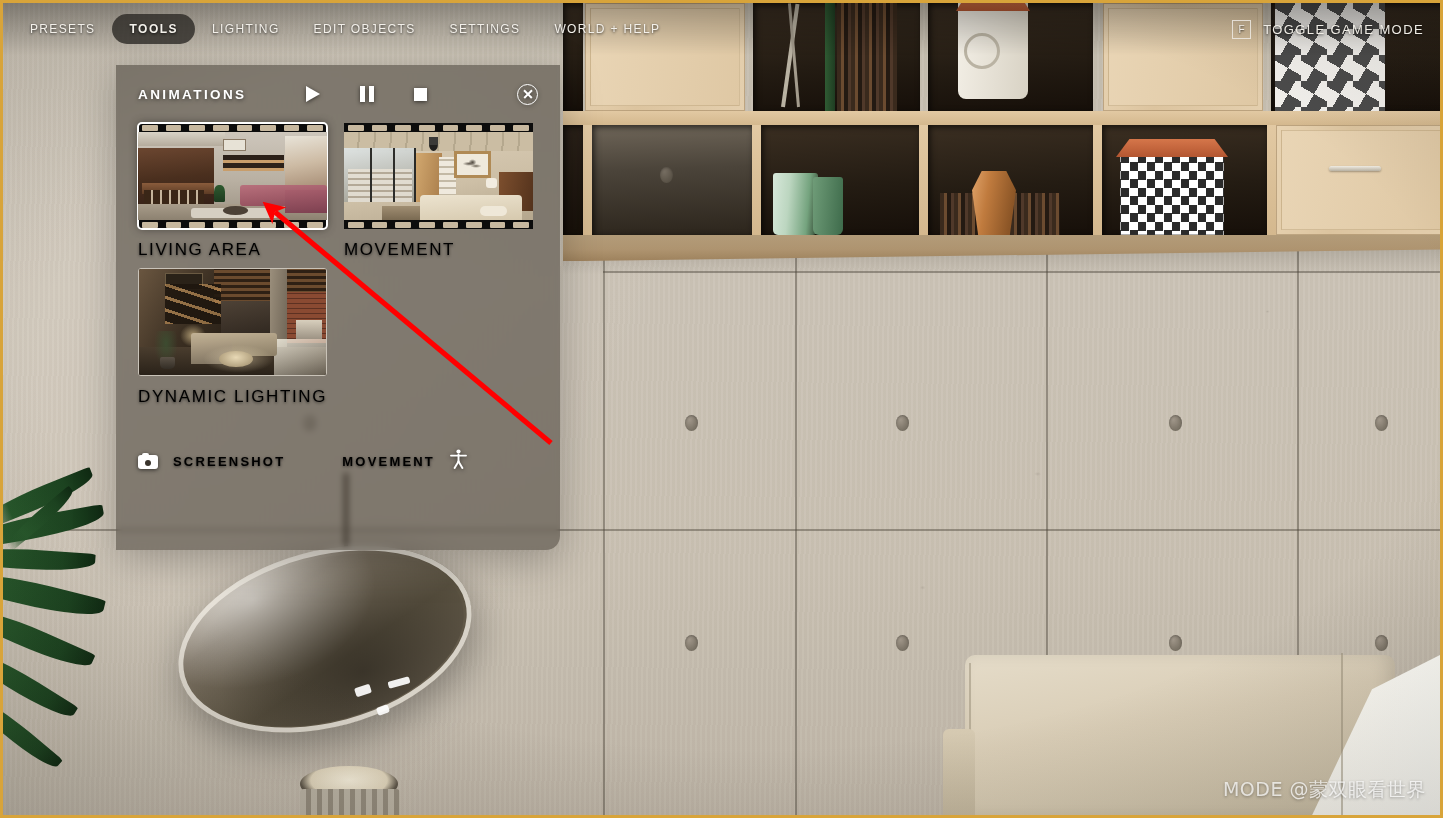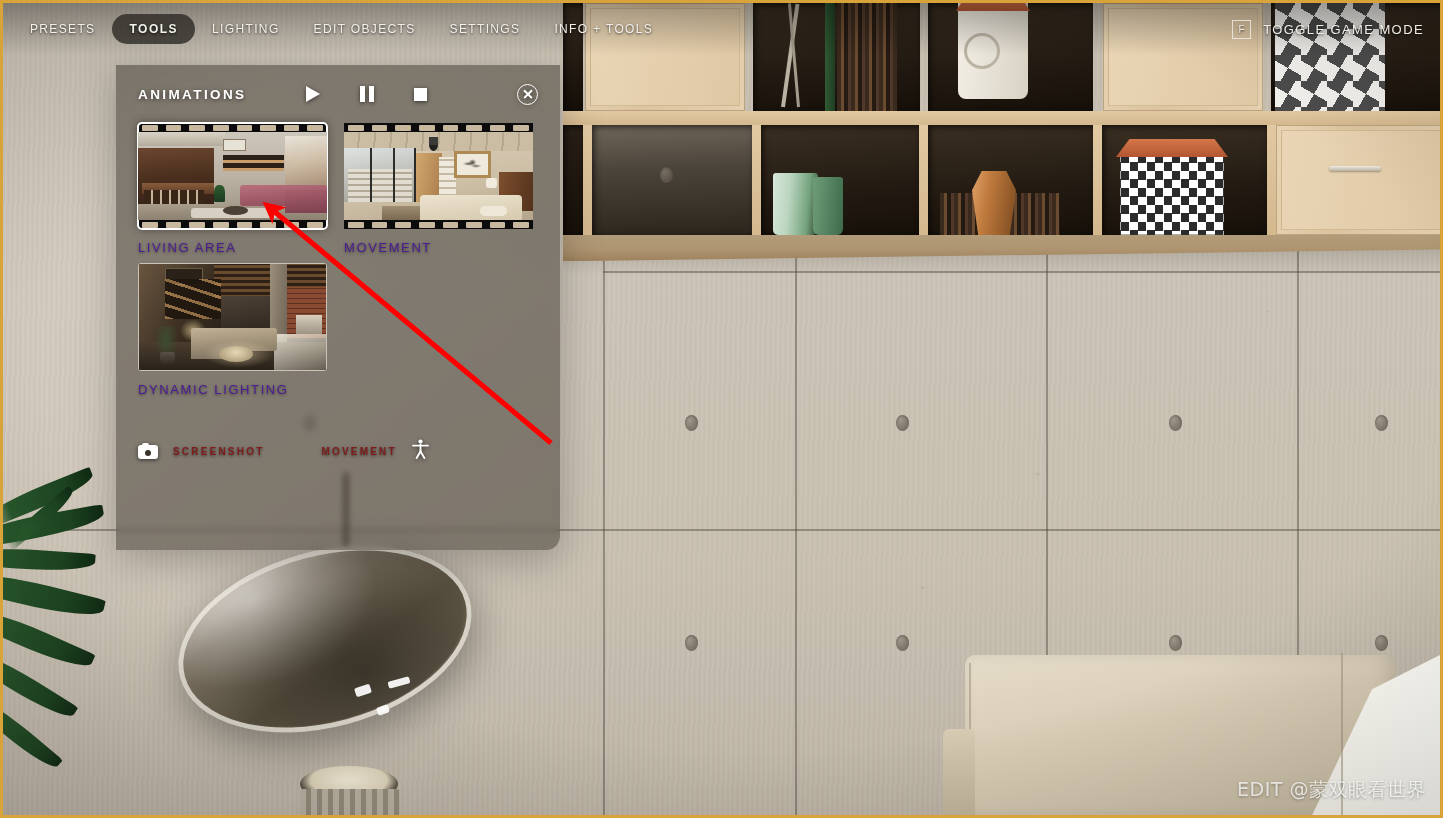--- a/index.html
+++ b/index.html
@@ -262,21 +262,21 @@
     box-shadow:0 0 10px rgba(0,0,0,.45);
   }
   .perf { position:absolute; left:0; right:0; height:9px; display:flex; gap:0; }
   .perf.top { top:0; } .perf.bot { bottom:0; }
   .perf span {
     flex:1; margin:1.5px 4px; border-radius:1px;
     background:rgba(216,200,172,.92);
   }
   .thumb-img { position:absolute; left:0; right:0; top:9px; bottom:9px; overflow:hidden; }
   .thumb-label {
-    color:#4c1d95; font-size:13px; letter-spacing:1.6px; margin-top:11px;
+    color:#000000; font-size:17px; letter-spacing:1.6px; margin-top:11px;
     text-shadow:0 1px 3px rgba(0,0,0,.55);
   }
 
   .section-head {
     display:flex; align-items:center; padding:0 22px; margin-top:30px; height:30px;
   }
   .section-title {
     color:#ffffff; font-size:13.5px; font-weight:700; letter-spacing:2.4px;
     text-shadow:0 1px 4px rgba(0,0,0,.6);
   }
@@ -285,21 +285,21 @@
   .plain-thumb {
     width:189px; height:108px; overflow:hidden; position:relative;
     border:1.5px solid rgba(225,220,210,.75); border-radius:3px;
   }
 
   .panel-foot {
     display:flex; align-items:center; padding:0 22px; margin-top:34px; height:40px;
   }
   .foot-item { display:flex; align-items:center; gap:15px; cursor:pointer; }
   .foot-label {
-    color:#7f1d1d; font-size:10px; font-weight:700; letter-spacing:2.2px;
+    color:#000000; font-size:13px; font-weight:700; letter-spacing:2.2px;
     text-shadow:0 1px 3px rgba(0,0,0,.6);
   }
   .cam-icon { width:20px; height:16px; position:relative; filter:drop-shadow(0 1px 2px rgba(0,0,0,.6)); }
   .cam-icon .body { position:absolute; inset:2px 0 0 0; background:#fff; border-radius:3px; }
   .cam-icon .bump { position:absolute; left:4px; top:0; width:7px; height:3px; background:#fff; border-radius:2px 2px 0 0; }
   .cam-icon .lens { position:absolute; left:50%; top:7px; transform:translateX(-50%); width:6px; height:6px; border-radius:50%; background:#3a342c; }
   .move-item { margin-left:57px;align-items:center; }
 
   
   .sc { position:absolute; inset:0; }
@@ -529,21 +529,21 @@
     <div class="scene-vignette"></div>
   </div>
 
   <div id="topbar">
     <div class="nav-left">
       <div class="nav-item">PRESETS</div>
       <div class="nav-item active">TOOLS</div>
       <div class="nav-item">LIGHTING</div>
       <div class="nav-item">EDIT OBJECTS</div>
       <div class="nav-item">SETTINGS</div>
-      <div class="nav-item">INFO + TOOLS</div>
+      <div class="nav-item">WORLD + HELP</div>
     </div>
     <div class="nav-right">
       <div class="key-badge">F</div>
       <div class="toggle-label">TOGGLE GAME MODE</div>
     </div>
   </div>
 
   <div id="panel">
 
     <div class="panel-head">
@@ -708,15 +708,15 @@
 
   <svg id="annotation" width="1443" height="818" viewBox="0 0 1443 818">
     <defs>
       <marker id="arrowhead" markerWidth="4.2" markerHeight="4.2" refX="1.1" refY="2.1" orient="auto">
         <path d="M0,0 L4.2,2.1 L0,4.2 L1.1,2.1 Z" fill="#ff0000"></path>
       </marker>
     </defs>
     <line x1="548" y1="440" x2="272" y2="209" stroke="#ff0000" stroke-width="5.2" marker-end="url(#arrowhead)"></line>
   </svg>
 
-  <div id="watermark">EDIT @蒙双眼看世界</div>
+  <div id="watermark">MODE @蒙双眼看世界</div>
 
 </div>
 
 </body></html>

